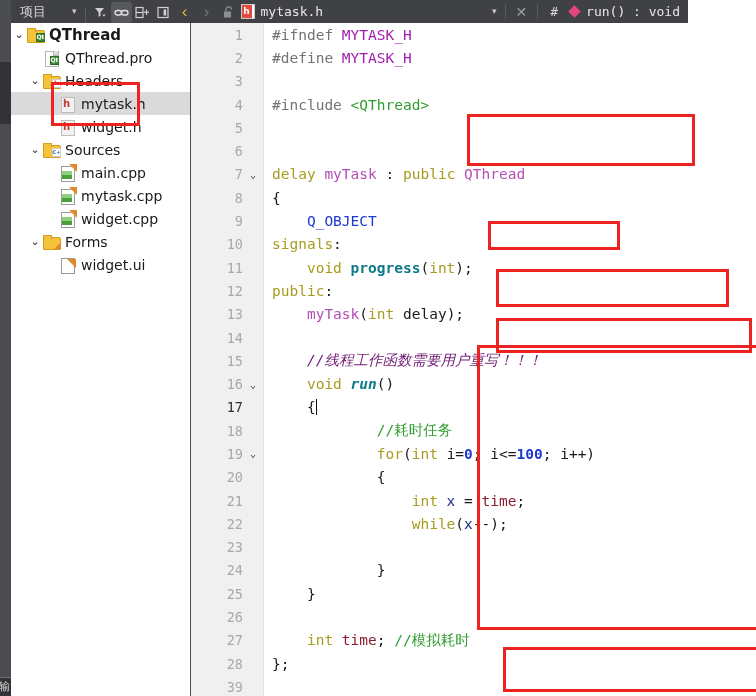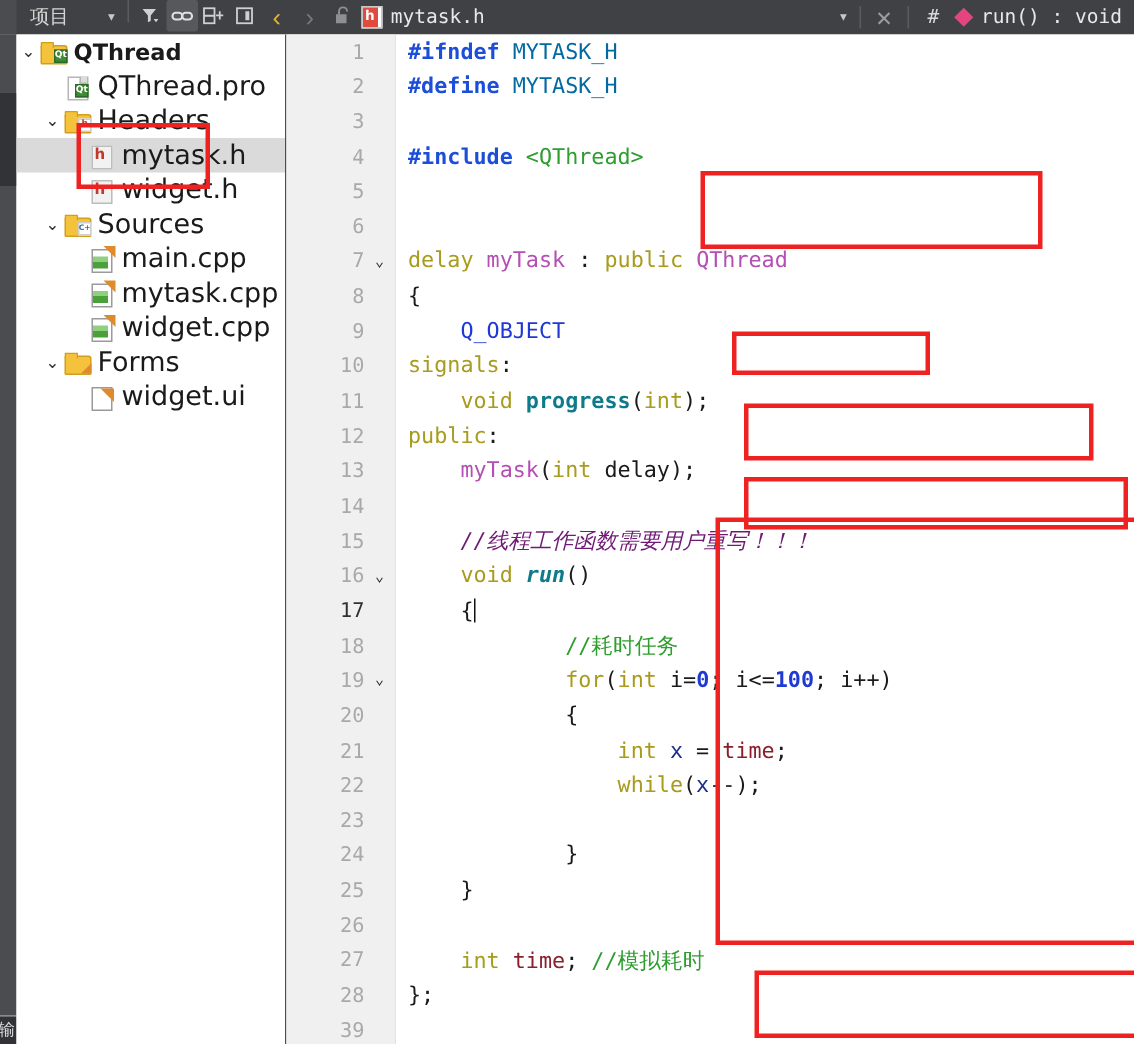--- a/index.html
+++ b/index.html
@@ -12,23 +12,23 @@
   }
   #app {
     position: relative;
     width: 756px; height: 696px;
     overflow: hidden;
   }
 
   
   .toolbar {
     position: absolute; top: 0; left: 0;
-    width: 756px; height: 23px;
+    width: 688px; height: 23px;
     background: #3f4145;
-    display: flex; align-items: flex-start;
+    display: flex; align-items: flex-end;
   }
   .tb-leftedge {
     width: 11px; height: 23px; background: #4a4c50;
   }
   .tb-projlabel {
     color: #d4d4d4;
     font-size: 13px;
     padding-left: 9px;
     font-family: "DejaVu Sans", sans-serif;
     line-height: 23px;
@@ -144,21 +144,21 @@
     width: 16px; display: flex; align-items: center; justify-content: center;
     color: #303030; font-size: 11px; position: relative; z-index: 2;
     flex: 0 0 16px;
   }
   .tw-spacer { flex: 0 0 16px; }
   .tw-icon {
     width: 17px; height: 16px; margin-right: 5px;
     position: relative; z-index: 2; flex: 0 0 17px;
   }
   .tw-label {
-    font-size: 18px; color: #1a1a1a;
+    font-size: 14px; color: #1a1a1a;
     font-family: "DejaVu Sans", sans-serif;
     position: relative; z-index: 2;
   }
   .tw-label.bold { font-weight: bold; font-size: 15px; }
 
   
   .ic-folder { position: relative; }
   .ic-folder::before {
     content: ""; position: absolute; left: 0; top: 3px;
     width: 16px; height: 11px;
@@ -303,22 +303,22 @@
     width: 20px; text-align: center; flex: 0 0 20px;
     color: #2a2a2a; font-size: 10px;
   }
   .ln-code {
     padding-left: 9px;
     white-space: pre;
     color: #1a1a1a;
   }
 
   
-  .t-pre   { color: #1d4ed8; font-weight: bold; }
-  .t-macro { color: #0369a1; }
+  .t-pre   { color: #737373; }
+  .t-macro { color: #a21caf; }
   .t-str   { color: #2f9e2f; }
   .t-kw    { color: #a89b1e; }
   .t-type  { color: #b44fb4; }
   .t-obj   { color: #1f39d4; text-align: center; }
   .t-fn    { color: #0f7b8a; font-weight: bold; }
   .t-fni   { color: #0f7b8a; font-weight: bold; font-style: italic; }
   .t-cmt   { color: #701a75; font-style: italic; }
   .t-cmt2  { color: #2f9e2f; }
   .t-num   { color: #1f39d4; font-weight: bold; }
   .t-var   { color: #1a2f8a; }

